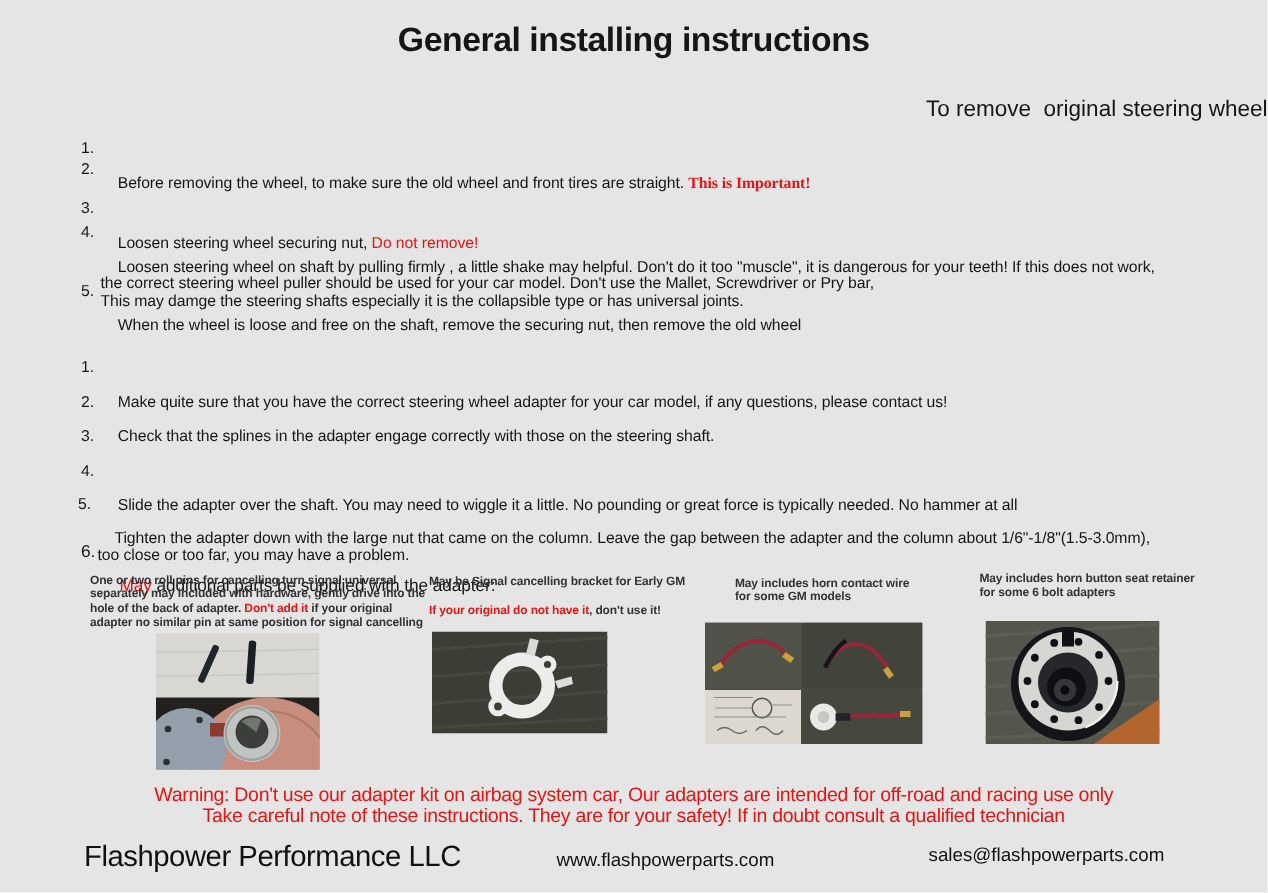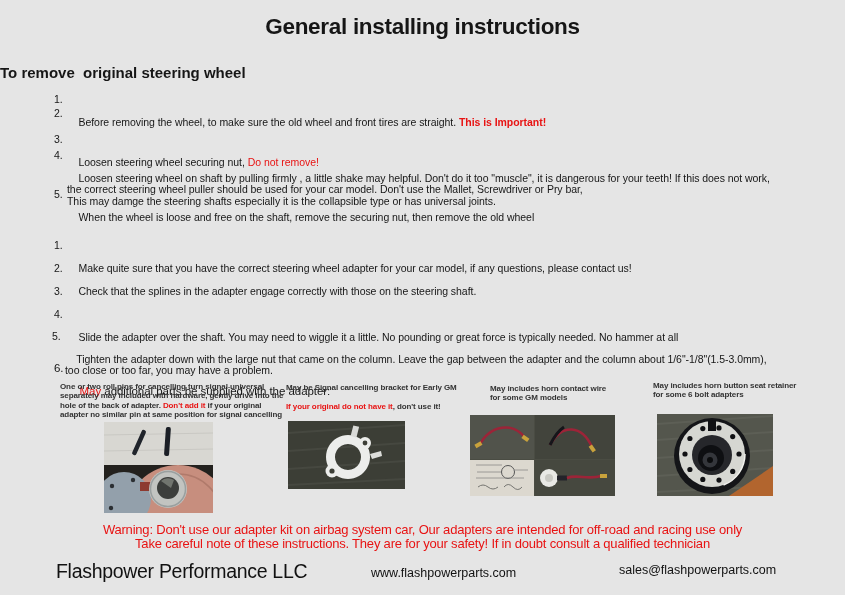--- a/index.html
+++ b/index.html
@@ -1,25 +1,25 @@
 <!DOCTYPE html>
 <html><head>
 <meta charset="utf-8">
 <style>
   html,body{margin:0;padding:0;background:#fff;}
   .page{position:relative;width:845px;height:595px;background:#e5e5e5;overflow:hidden;
         font-family:"Liberation Sans",sans-serif;color:#161616;}
   .abs{position:absolute;}
   .title{top:14px;left:0;right:0;text-align:center;font-size:22.5px;font-weight:700;letter-spacing:-0.3px;}
-  .h2{left:0;right:0;text-align:left;font-size:15px;font-weight:700;white-space:pre;}
+  .h2{left:0;right:0;text-align:right;font-size:15px;font-weight:400;white-space:pre;}
   .item{position:absolute;left:54px;right:4px;padding-left:13px;font-size:10.5px;line-height:11.4px;
         white-space:pre;letter-spacing:-0.05px;}
   .item .num{position:absolute;left:0;top:0;}
   .red{color:#e81313;}
-  .b{font-weight:700;}
+  .b{font-weight:700;font-family:Liberation Serif, serif;}
   .cap{position:absolute;font-size:8px;line-height:9.3px;font-weight:700;white-space:pre;color:#333;letter-spacing:-0.1px;}
   .warn{left:0;right:0;text-align:center;font-size:13px;line-height:13.6px;color:#e81313;letter-spacing:-0.2px;}
   .company{font-size:19.5px;font-weight:400;letter-spacing:-0.3px;color:#111;}
   .site{font-size:12.5px;color:#111;}
   .mail{font-size:12.5px;color:#111;}
   svg{display:block;}
 </style>
 </head>
 <body>
 

